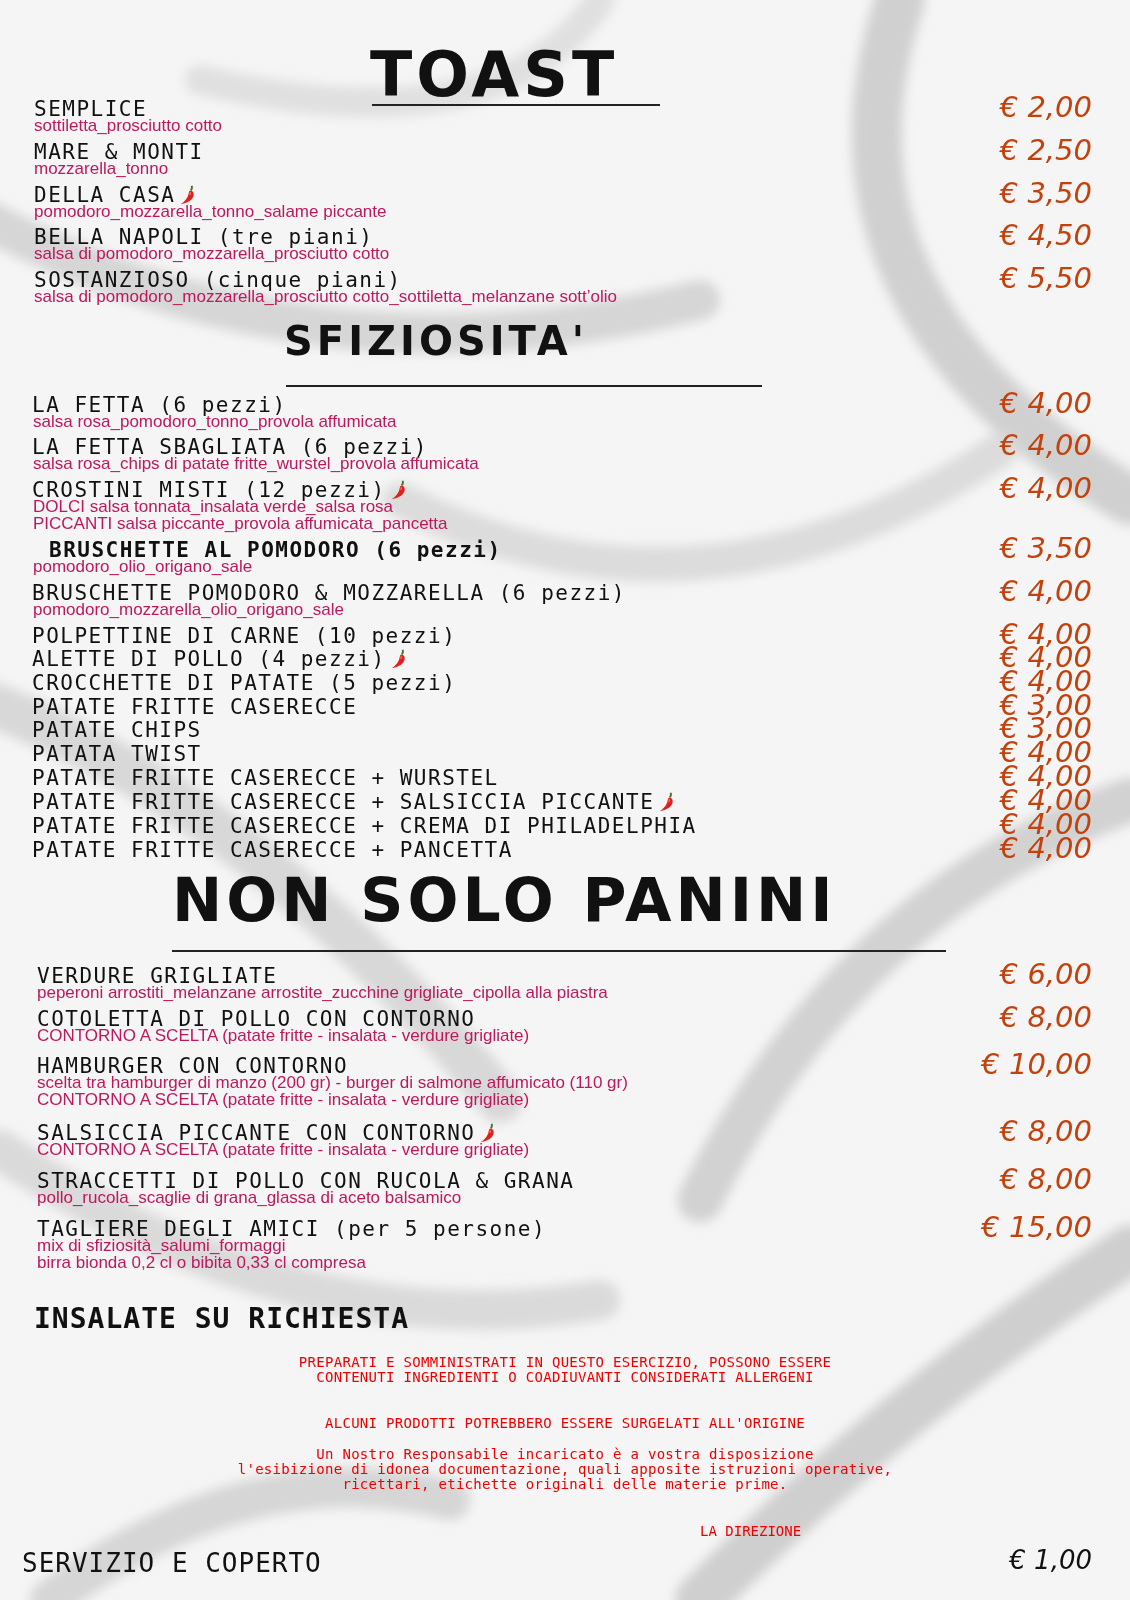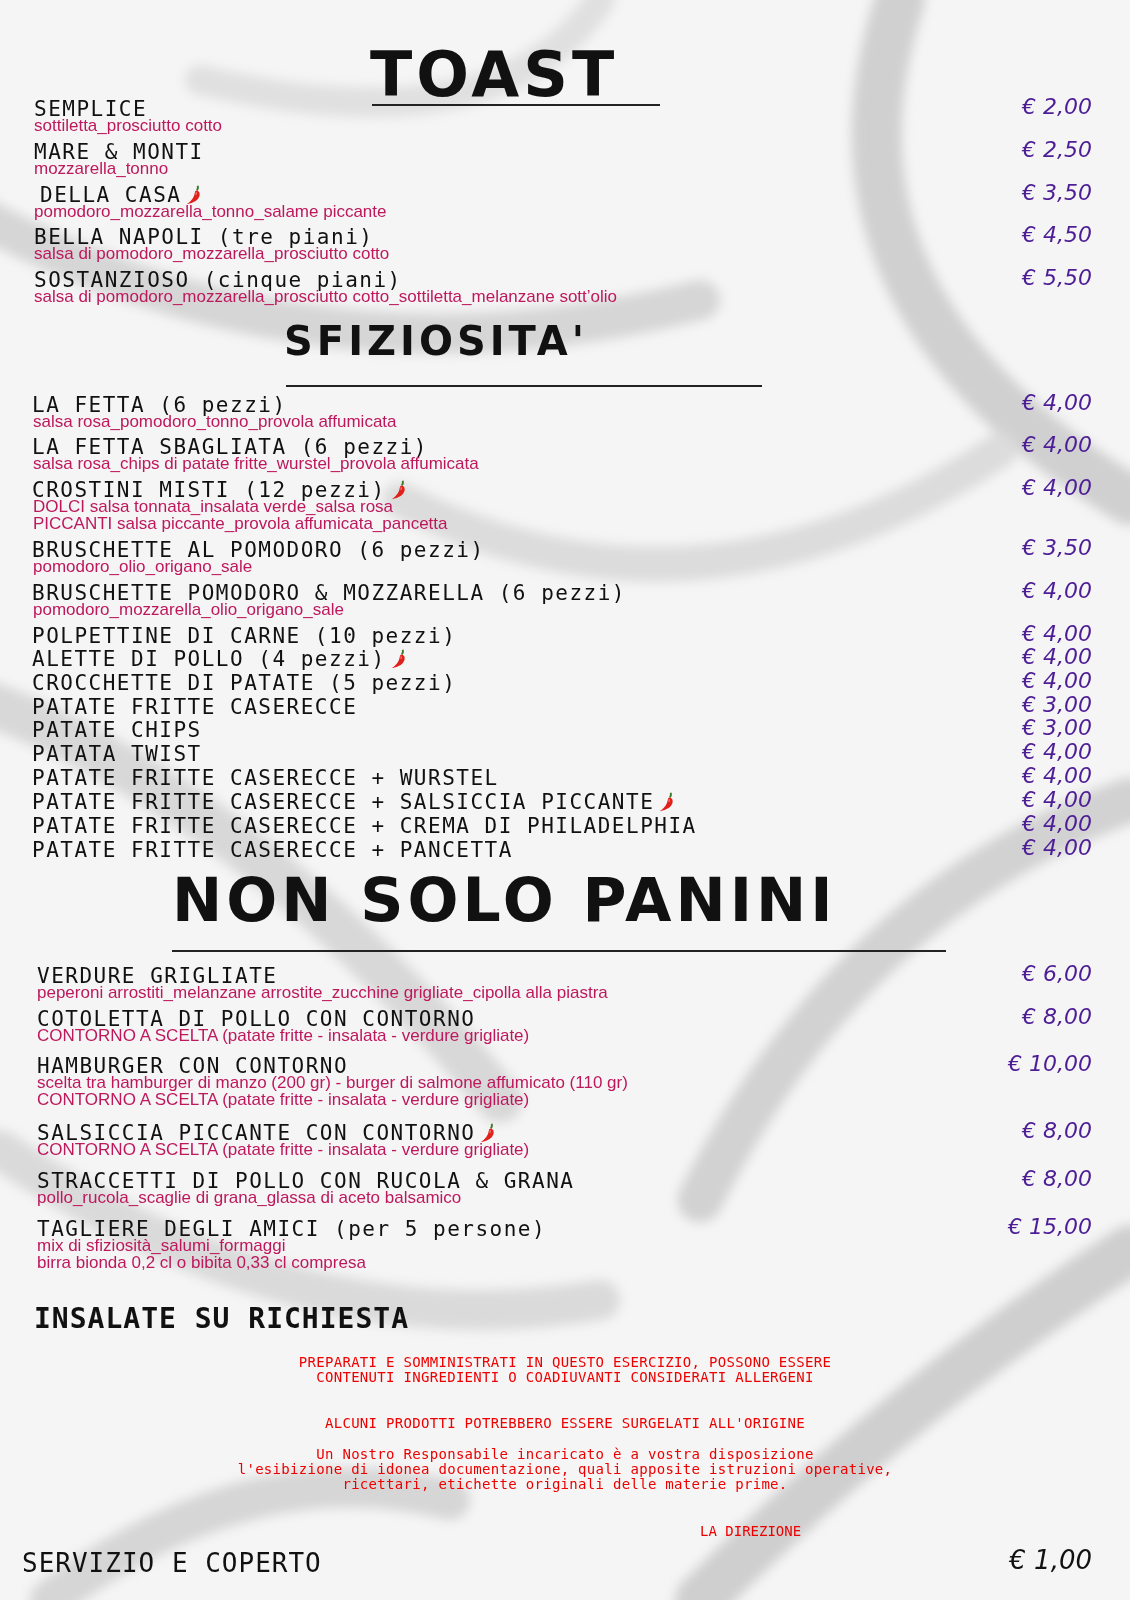--- a/index.html
+++ b/index.html
@@ -19,21 +19,21 @@
   .name {
     position: absolute; font-family: "DejaVu Sans Mono", monospace; font-size: 21px;
     letter-spacing: 1.5px; color: #111; white-space: nowrap; line-height: 22px;
   }
   .desc {
     position: absolute; font-family: Liberation Sans, sans-serif; font-size: 17px;
     color: #be185d; white-space: nowrap; line-height: 17px; text-align: center;
   }
   .price {
     position: absolute; right: 38px; font-family: "DejaVu Sans", sans-serif; font-style: italic;
-    font-size: 22px; color: #4c1d95; white-space: nowrap; text-align: right; line-height: 22px;
+    font-size: 29px; color: #c2410c; white-space: nowrap; text-align: right; line-height: 22px;
   }
   .chili { display: inline-block; width: 22px; height: 22px; vertical-align: -4px; margin-left: 2px; }
   .notice {
     position: absolute; left: 0; width: 1130px; text-align: center;
     font-family: "DejaVu Sans Mono", monospace; font-size: 14px; color: #e00;
     line-height: 15px; letter-spacing: 0.3px;
   }
   .notice div { white-space: nowrap; }
   .direzione { position: absolute; left: 700px; font-family: "DejaVu Sans Mono", monospace; font-size: 14px; color: #e00; }
   .footer-name { position: absolute; left: 22px; font-family: "DejaVu Sans Mono", monospace; font-size: 26px; letter-spacing: 1px; color: #111; }
@@ -79,21 +79,21 @@
       <div class="name" style="left: 34px; top: 0px;"><span>SEMPLICE</span></div>
       <div class="desc" style="left: 34px; top: 19px;">sottiletta_prosciutto cotto</div>
       <div class="price" style="top: -2px;">€ 2,00</div>
     </div>
     <div class="item" style="top: 141px;">
       <div class="name" style="left: 34px; top: 0px;"><span>MARE &amp; MONTI</span></div>
       <div class="desc" style="left: 34px; top: 19px;">mozzarella_tonno</div>
       <div class="price" style="top: -2px;">€ 2,50</div>
     </div>
     <div class="item" style="top: 184px;">
-      <div class="name" style="left: 40px; top: 0px;"><span>DELLA CASA</span><span class="chili"><svg viewBox="0 0 24 24" width="22" height="22">
+      <div class="name" style="left: 34px; top: 0px;"><span>DELLA CASA</span><span class="chili"><svg viewBox="0 0 24 24" width="22" height="22">
             <path d="M16 2 q1 3 -1 5" stroke="#3a7a2a" stroke-width="2" fill="none"></path>
             <path d="M15 7 q4 1 3 6 q-2 7 -14 9 q8 -5 9 -13 q0 -2 2 -2z" fill="#e0201a"></path>
             <path d="M14 9 q1 1 0 3" stroke="#ff8a80" stroke-width="1.2" fill="none"></path>
           </svg></span></div>
       <div class="desc" style="left: 34px; top: 19px;">pomodoro_mozzarella_tonno_salame piccante</div>
       <div class="price" style="top: -2px;">€ 3,50</div>
     </div>
     <div class="item" style="top: 226px;">
       <div class="name" style="left: 34px; top: 0px;"><span>BELLA NAPOLI (tre piani)</span></div>
       <div class="desc" style="left: 34px; top: 19px;">salsa di pomodoro_mozzarella_prosciutto cotto</div>
@@ -118,21 +118,21 @@
       <div class="name" style="left: 32px; top: 0px;"><span>CROSTINI MISTI (12 pezzi)</span><span class="chili"><svg viewBox="0 0 24 24" width="22" height="22">
             <path d="M16 2 q1 3 -1 5" stroke="#3a7a2a" stroke-width="2" fill="none"></path>
             <path d="M15 7 q4 1 3 6 q-2 7 -14 9 q8 -5 9 -13 q0 -2 2 -2z" fill="#e0201a"></path>
             <path d="M14 9 q1 1 0 3" stroke="#ff8a80" stroke-width="1.2" fill="none"></path>
           </svg></span></div>
       <div class="desc" style="left: 33px; top: 19px;">DOLCI salsa tonnata_insalata verde_salsa rosa</div>
       <div class="desc" style="left: 33px; top: 36px;">PICCANTI salsa piccante_provola affumicata_pancetta</div>
       <div class="price" style="top: -2px;">€ 4,00</div>
     </div>
     <div class="item" style="top: 539px;">
-      <div class="name" style="left: 32px; top: 0px;"><span>BRUSCHETTE AL POMODORO (6 pezzi)</span></div>
+      <div class="name" style="left: 49px; top: 0px; font-weight: bold;"><span>BRUSCHETTE AL POMODORO (6 pezzi)</span></div>
       <div class="desc" style="left: 33px; top: 19px;">pomodoro_olio_origano_sale</div>
       <div class="price" style="top: -2px;">€ 3,50</div>
     </div>
     <div class="item" style="top: 582px;">
       <div class="name" style="left: 32px; top: 0px;"><span>BRUSCHETTE POMODORO &amp; MOZZARELLA (6 pezzi)</span></div>
       <div class="desc" style="left: 33px; top: 19px;">pomodoro_mozzarella_olio_origano_sale</div>
       <div class="price" style="top: -2px;">€ 4,00</div>
     </div>
     <div class="item" style="top: 625px;">
       <div class="name" style="left: 32px; top: 0px;"><span>POLPETTINE DI CARNE (10 pezzi)</span></div>

